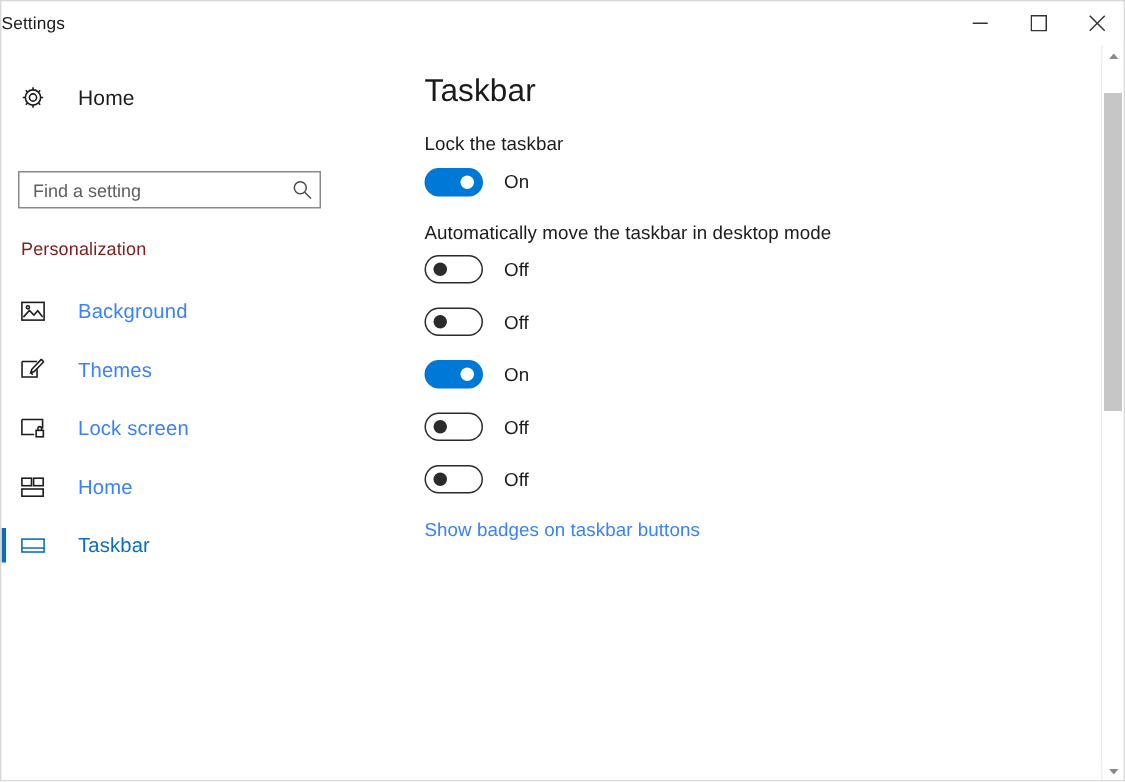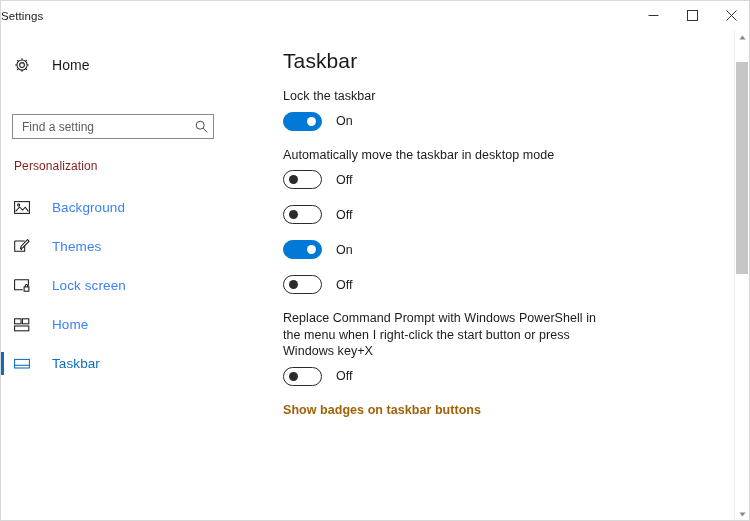--- a/index.html
+++ b/index.html
@@ -189,21 +189,21 @@
   .setting {
     margin-bottom: 16px;
   }
   .setting-label {
     font-size: 12.5px;
     color: #1b1b1b;
     line-height: 16.5px;
     letter-spacing: .05px;
     max-width: 330px;
   }
-  .setting.disabled .setting-label { color: #a16207; font-weight: bold; }
+  .setting.disabled .setting-label { color: #3b82f6; }
 
   .toggle-row {
     display: flex;
     align-items: center;
     margin-top: 7px;
   }
   .toggle {
     width: 39px;
     height: 19px;
     border-radius: 10px;
@@ -436,21 +436,20 @@
       <div class="setting">
         <div class="toggle-row">
           <div class="toggle off">
               <span class="knob"></span>
             </div>
           <span class="toggle-state">Off</span>
         </div>
       </div>
 
       <div class="setting">
-        <div class="setting-label">Replace Command Prompt with Windows PowerShell in the menu when I right-click the start button or press Windows key+X</div>
         <div class="toggle-row">
           <div class="toggle off">
               <span class="knob"></span>
             </div>
           <span class="toggle-state">Off</span>
         </div>
       </div>
 
       <div class="setting disabled">
         <div class="setting-label">Show badges on taskbar buttons</div>

